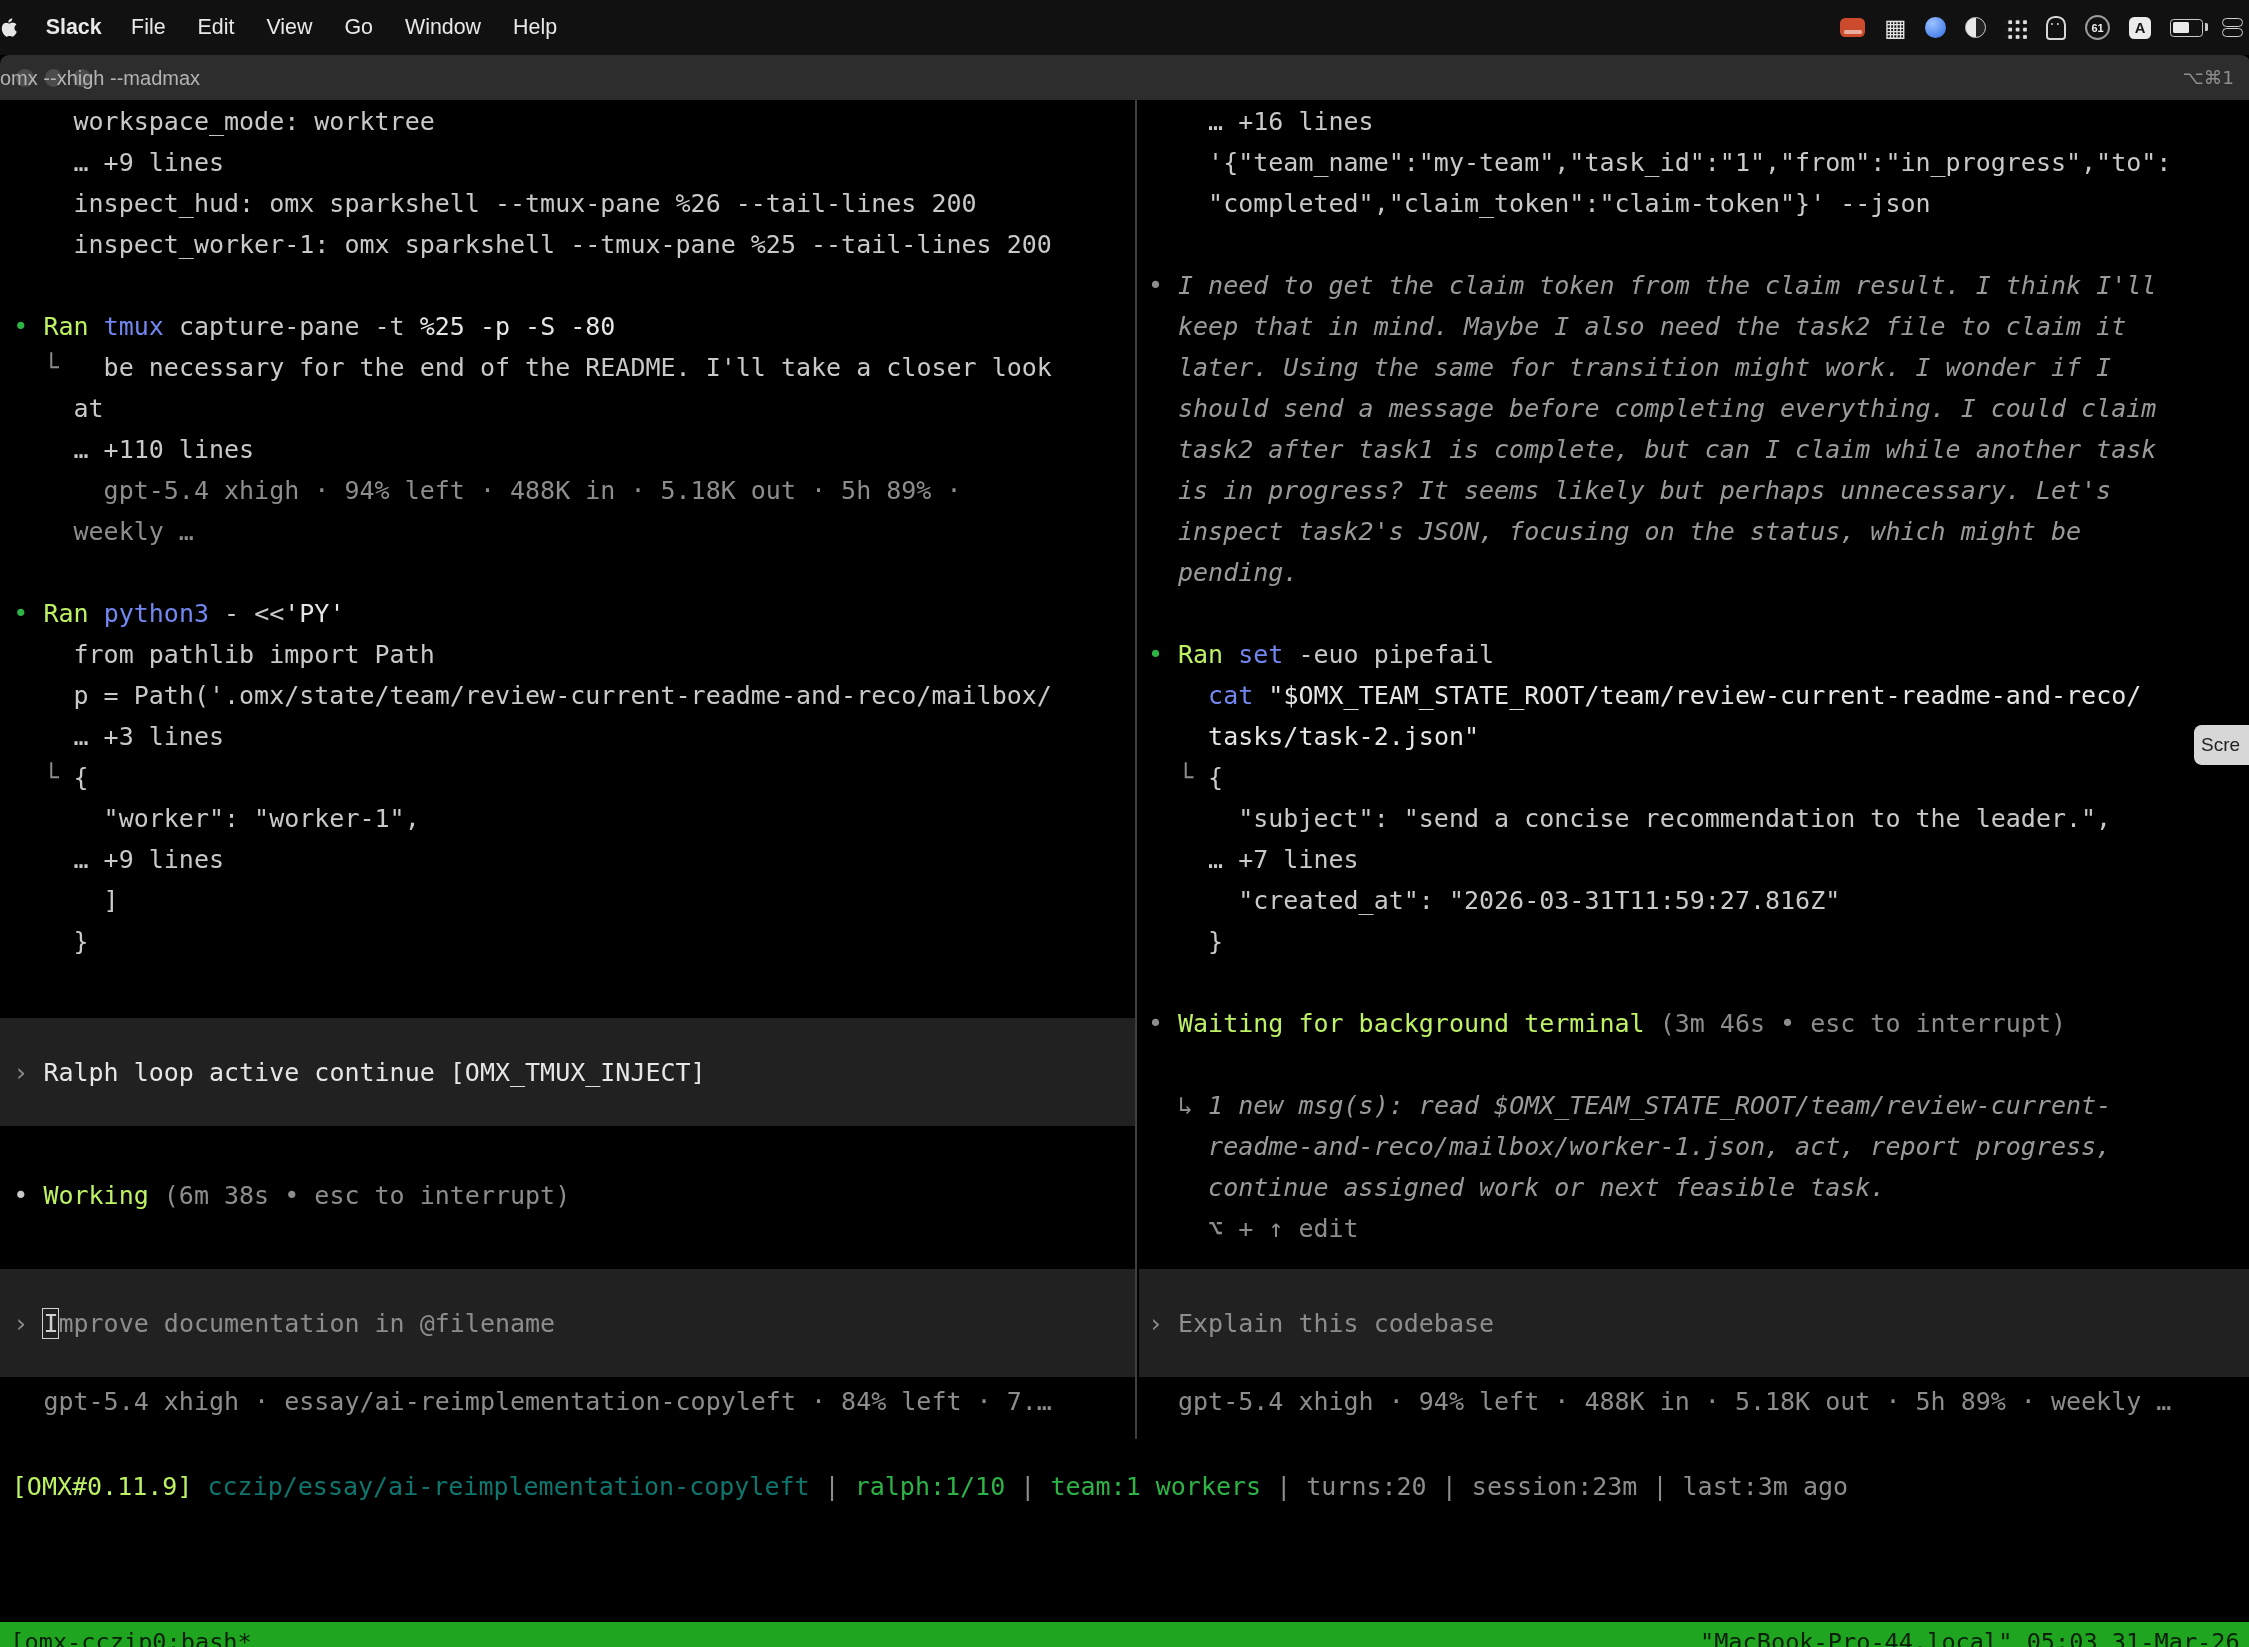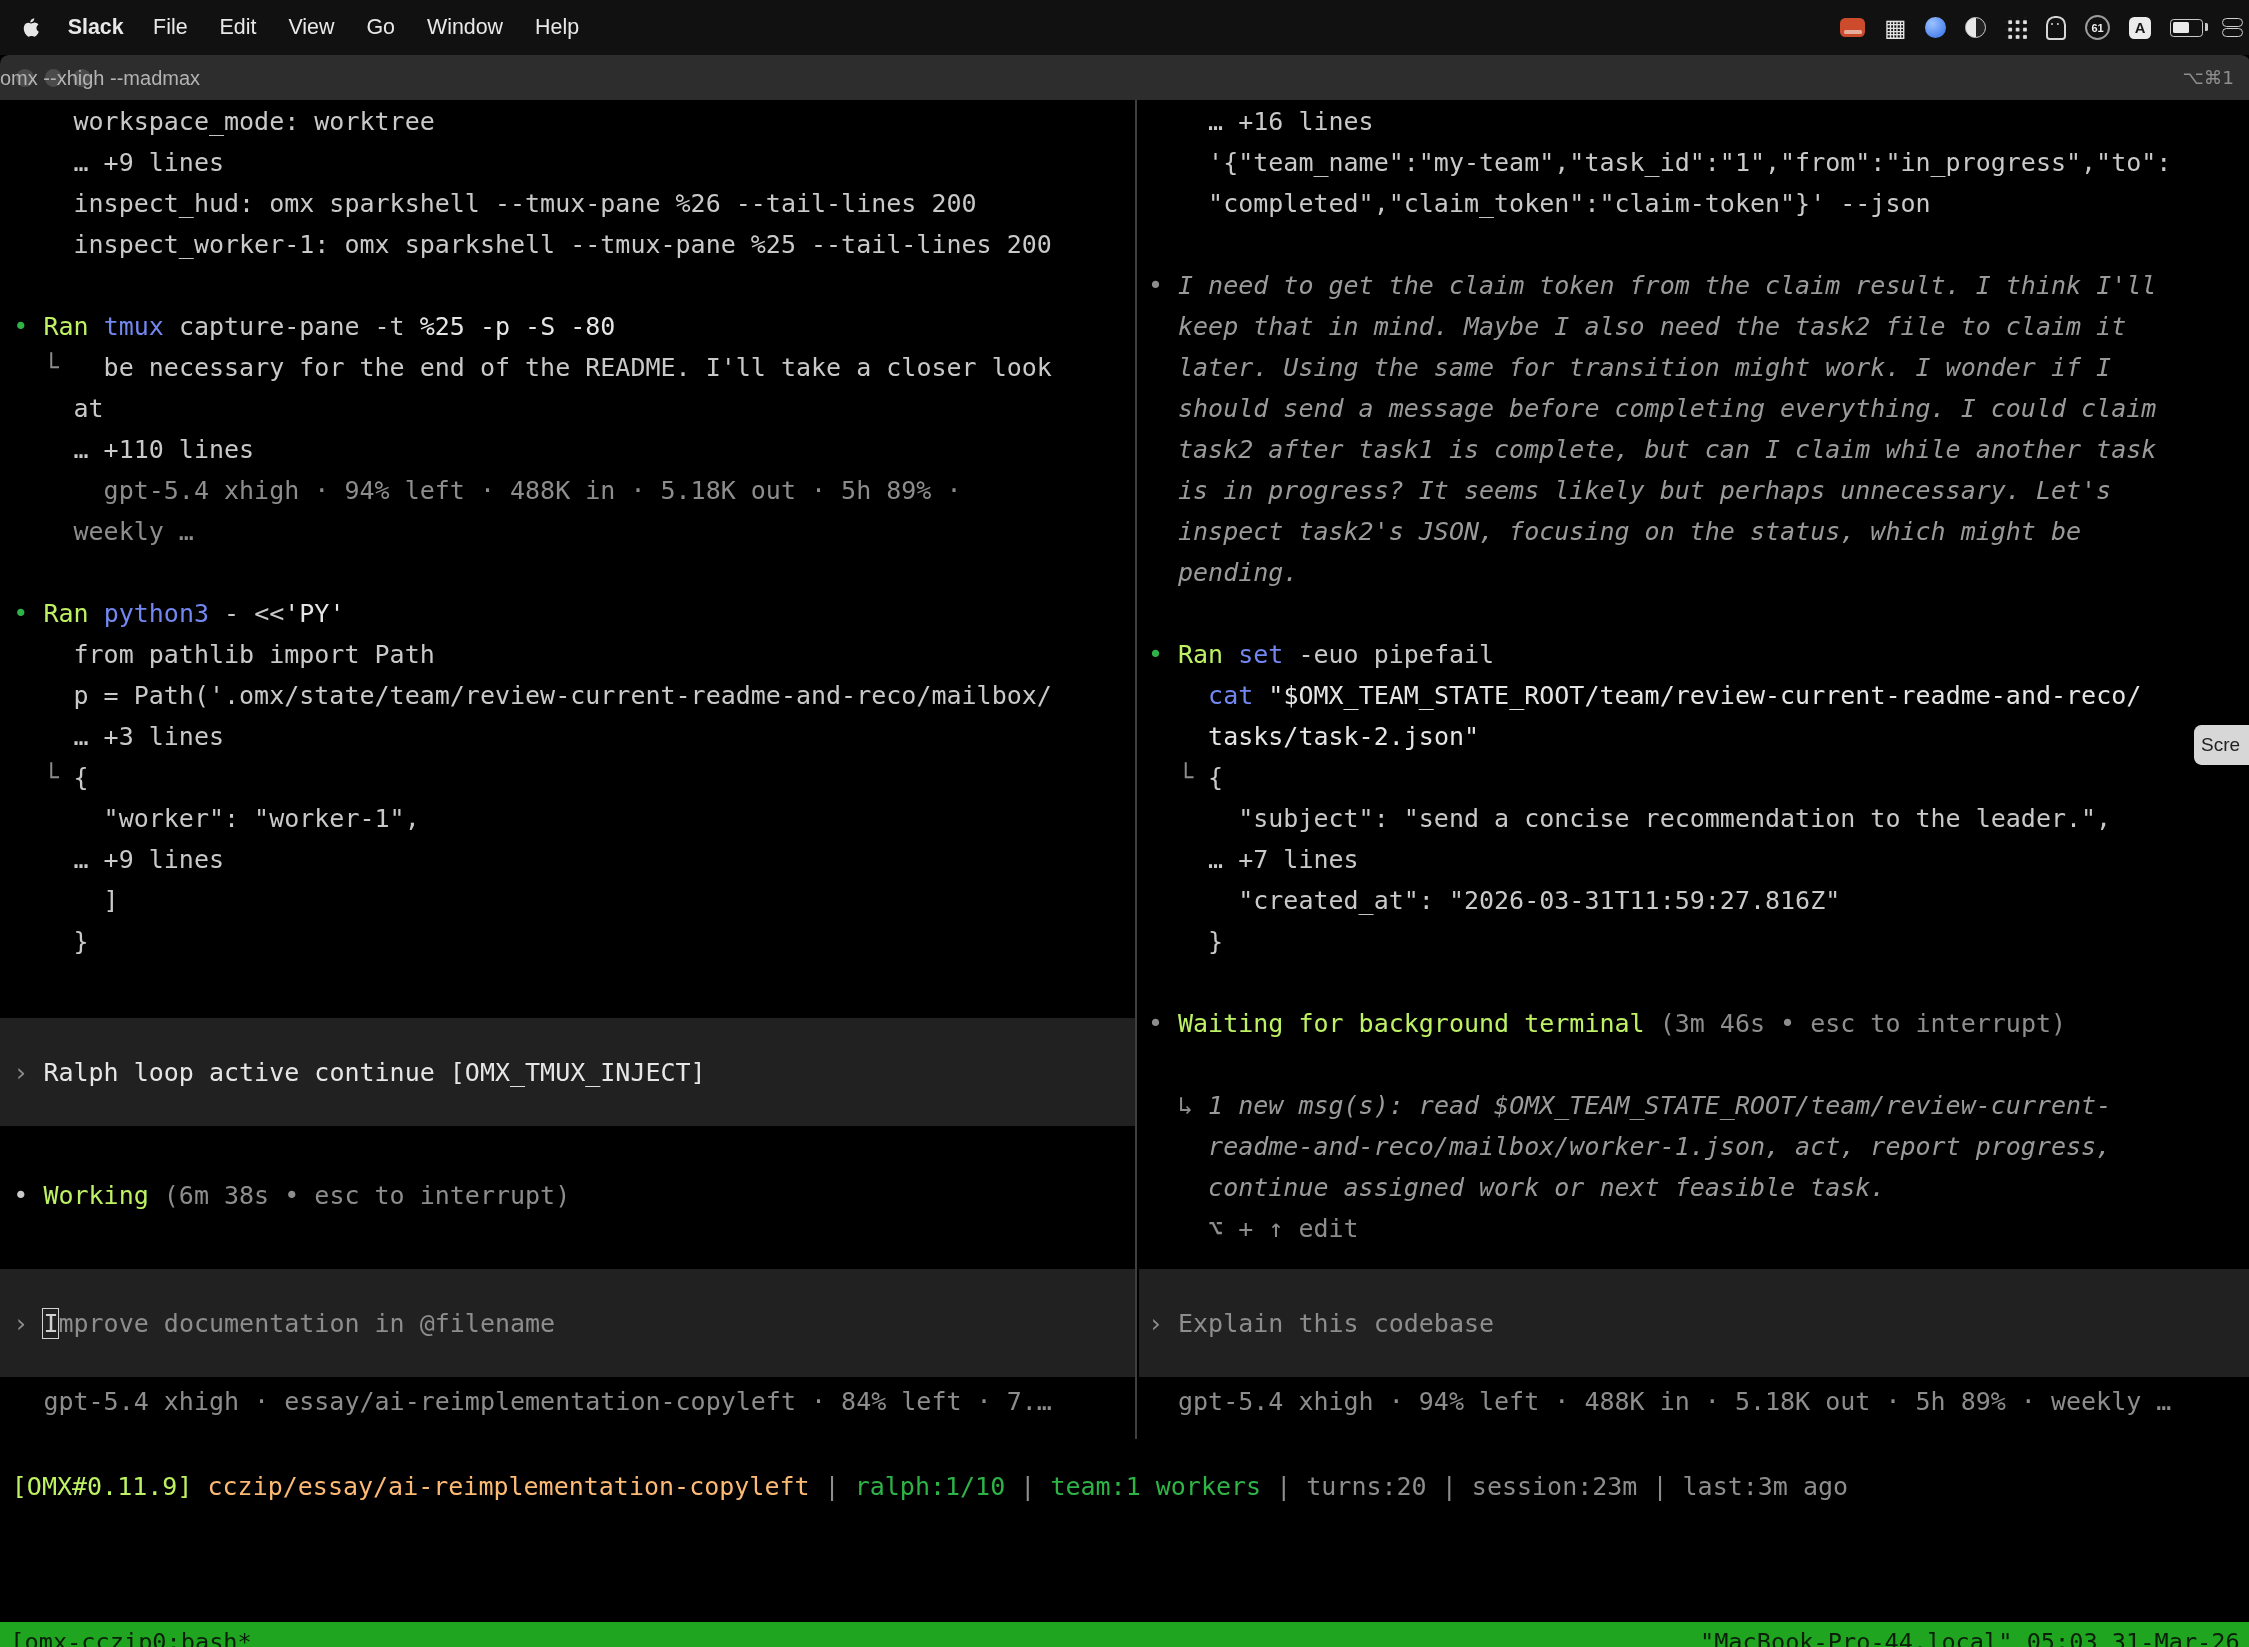--- a/index.html
+++ b/index.html
@@ -1,20 +1,20 @@
 <!DOCTYPE html>
 <html style="font-size:11.8px"><head>
 <meta charset="utf-8">
 <style>
   html,body{margin:0;padding:0;background:#000;}
   .screen{position:relative;width:2250px;height:1648px;overflow:hidden;background:#000;
           font-family:"DejaVu Sans Mono",monospace;}
   
   .menubar{position:absolute;top:0;left:0;right:0;height:55px;background:#111;
-           display:flex;align-items:center;padding-left:22px;
+           display:flex;align-items:center;
            font-family:"Liberation Sans",sans-serif;font-size:21.4px;color:#e8e8e8;}
   .mitem{margin-right:32px;}
   .mbold{font-weight:700;margin-right:29.5px;}
   .apple{margin-right:28px;display:flex;align-items:center;}
   .mright{position:absolute;right:5.9px;top:0;height:55px;display:flex;align-items:center;gap:19px;}
   .i-rec{width:25px;height:19px;border-radius:5.2px;background:#cc4b2c;position:relative;}
   .i-rec::before{content:"";position:absolute;left:3.7px;right:3.7px;bottom:3px;height:3.7px;background:rgba(255,255,255,.55);border-radius:1.5px;}
   .i-grid{width:22px;height:22px;display:flex;align-items:center;justify-content:center;color:#e3e3e3;}
   .i-grid::before{content:"▦";font-size:23.6px;line-height:22px;font-family:"DejaVu Sans",sans-serif;}
   .i-blue{width:20.7px;height:20.7px;border-radius:50%;background:radial-gradient(circle at 35% 30%,#9cc2ff,#2f6de8);}
@@ -59,21 +59,21 @@
   
   .seg{white-space:pre;}
   .fg{color:#c9c9c9;}
   .dim{color:#8d8d8d;}
   .bright{color:#e6e6e6;}
   .white{color:#bef264;font-weight:400;}
   .blue{color:#7287f0;}
   .red{color:#e5e5e5;}
   .green{color:#2eb347;}
   .green2{color:#2eb347;}
-  .bluebright{color:#fdba74;}
+  .bluebright{color:#0f766e;}
   .it{color:#9a9a9a;font-style:italic;}
   .cursor{color:#cfcfcf;outline:1.5px solid #d2d2d2;outline-offset:-0.7px;}
   
   .footer{position:absolute;left:11.8px;right:0;top:1366px;height:41px;white-space:pre;}
   .tmuxbar{position:absolute;left:0;right:0;top:1490px;height:41px;background:#1fa51f;color:#0a1f0a;
            font-size:23.6px;line-height:41px;display:flex;justify-content:space-between;padding:0 10.3px;box-sizing:border-box;white-space:pre;margin-top:32px;}
   
   .scre{position:absolute;top:725px;right:0;width:56px;height:40px;background:#d7d7d7;color:#222;
         border-radius:7.4px 0 0 7.4px;font-family:"Liberation Sans",sans-serif;font-size:19px;
         display:flex;align-items:center;padding-left:7px;box-sizing:border-box;overflow:hidden;}

